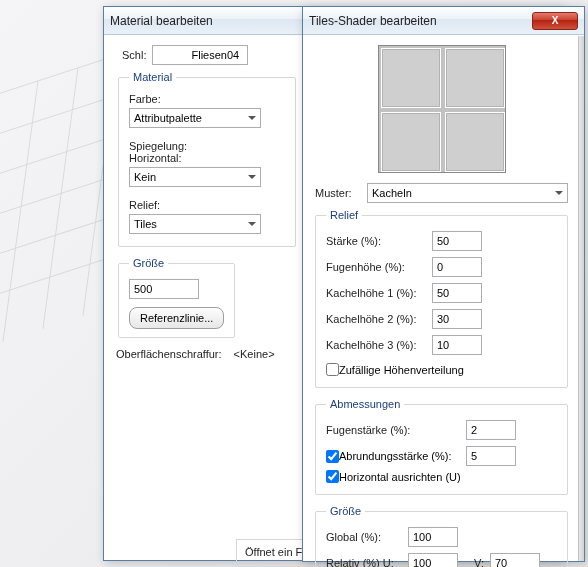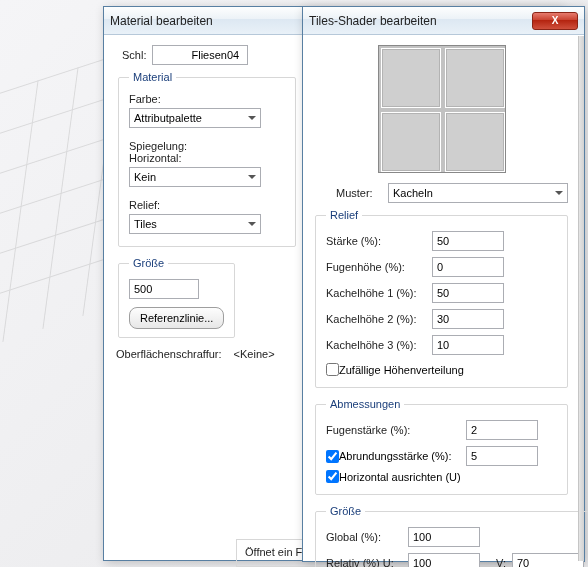--- a/index.html
+++ b/index.html
@@ -121,21 +121,21 @@
     
     .preview-box {
       width: 128px;
       height: 128px;
       border: 1px solid #888;
       background: #c2c2c2;
       position: relative;
       margin: 0 auto 10px auto;
     }
     .preview-box .tile { position: absolute; background: #cfcfcf; border: 1px solid #fff; box-shadow: inset 0 0 0 1px #b3b3b3; }
-    .num-input { width: 72px; }
+    .num-input { width: 50px; }
     .grid2 { display: grid; grid-template-columns: 106px auto; row-gap: 6px; align-items: center; }
     .grid3 { display: grid; grid-template-columns: 140px auto; row-gap: 6px; align-items: center; }
     .scrollbar {
       position: absolute;
       right: 0; top: 29px; bottom: 0; width: 6px;
       background: linear-gradient(to right,#e5e5e5,#d2d2d2);
       border-left:1px solid #c5c5c5;
     }
   </style>
 </head>
@@ -230,21 +230,21 @@
   <div class="scrollbar"></div>
   <div class="client" style="padding-right:16px;">
     <div class="preview-box">
       <div class="tile" style="left:2px;top:2px;width:60px;height:60px;"></div>
       <div class="tile" style="left:66px;top:2px;width:60px;height:60px;"></div>
       <div class="tile" style="left:2px;top:66px;width:60px;height:60px;"></div>
       <div class="tile" style="left:66px;top:66px;width:60px;height:60px;"></div>
     </div>
 
     <div class="row">
-      <span class="label" style="width:46px;margin-left:21px;">Muster:</span>
+      <span class="label" style="width:46px;">Muster:</span>
       <div class="combo-wrap" style="flex:1;">
         <select class="combo" style="width:100%">
           <option>Kacheln</option>
         </select>
       </div>
     </div>
 
     <fieldset>
       <legend>Relief</legend>
       <div class="grid2">

